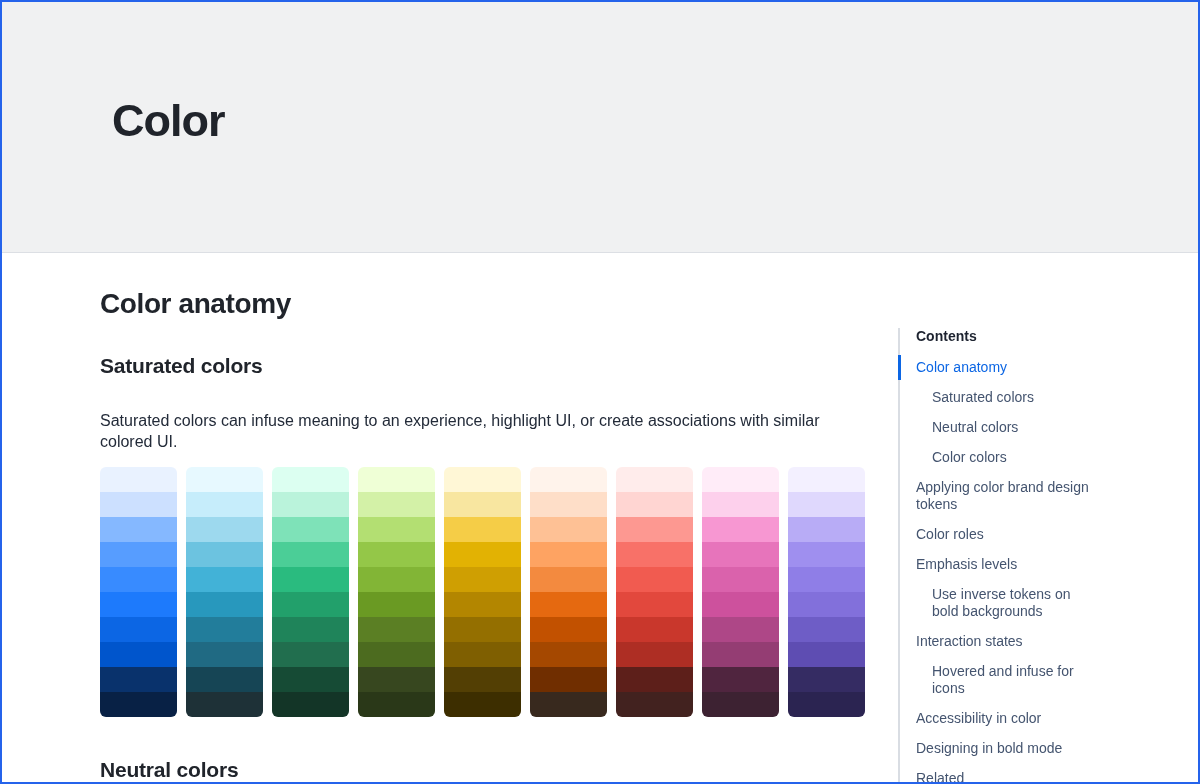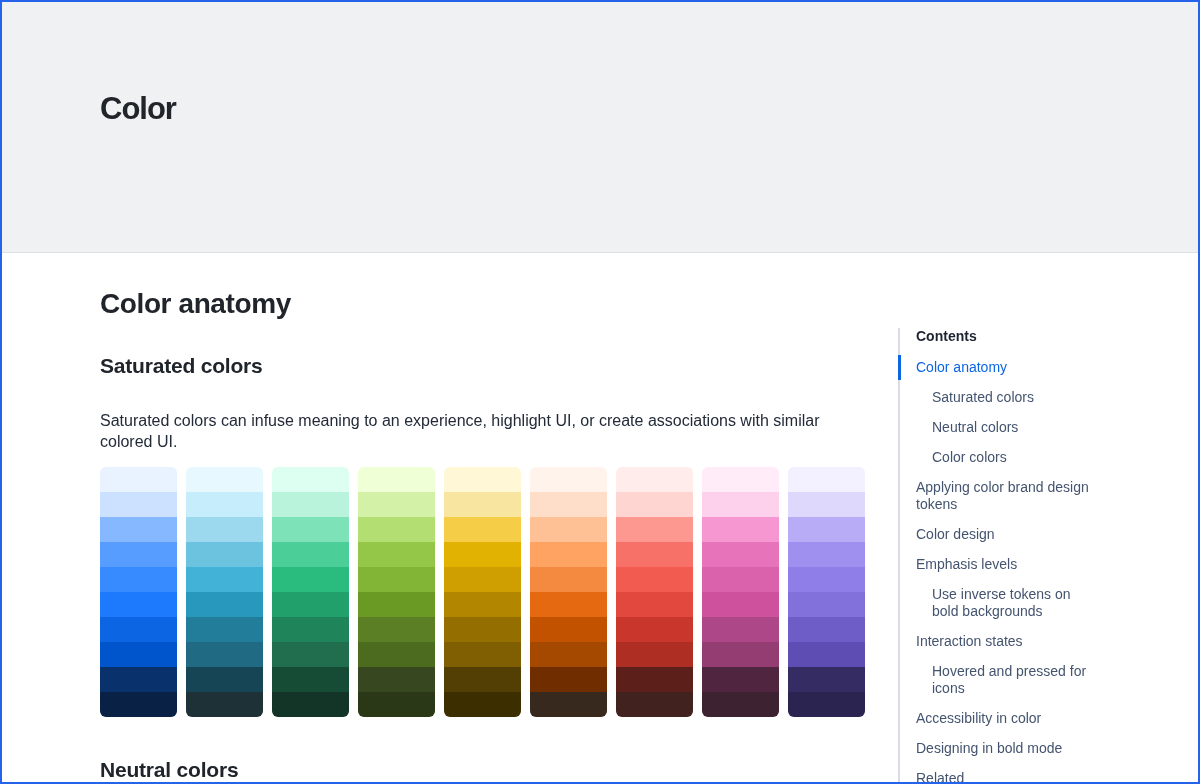--- a/index.html
+++ b/index.html
@@ -23,22 +23,22 @@
   }
 
   
   .hero {
     height: 251px;
     background: #F0F1F2;
     border-bottom: 1px solid #DCDFE4;
     padding: 82px 0 0 98px;
   }
   .hero h1 {
-    margin: 0;
-    font-size: 31px; line-height: 50px; font-weight: 700;
+    margin: 12px;
+    font-size: 45px; line-height: 50px; font-weight: 700;
     letter-spacing: -1px;
     color: #20242B;
   }
   .hero p {
     margin: 12px 0 0;
     font-size: 19px; line-height: 24px;
     color: #2A3342;
   }
 
   
@@ -242,25 +242,25 @@
     </main>
 
     <aside class="toc">
       <div class="toc-heading">Contents</div>
       <nav id="toc-list">
           <a href="#" class="toc-link level-1 active">Color anatomy</a>
           <a href="#" class="toc-link level-2">Saturated colors</a>
           <a href="#" class="toc-link level-2">Neutral colors</a>
           <a href="#" class="toc-link level-2">Color colors</a>
           <a href="#" class="toc-link level-1">Applying color brand design tokens</a>
-          <a href="#" class="toc-link level-1">Color design</a>
+          <a href="#" class="toc-link level-1">Color roles</a>
           <a href="#" class="toc-link level-1">Emphasis levels</a>
           <a href="#" class="toc-link level-2">Use inverse tokens on bold backgrounds</a>
           <a href="#" class="toc-link level-1">Interaction states</a>
-          <a href="#" class="toc-link level-2">Hovered and pressed for icons</a>
+          <a href="#" class="toc-link level-2">Hovered and infuse for icons</a>
           <a href="#" class="toc-link level-1">Accessibility in color</a>
           <a href="#" class="toc-link level-1">Designing in bold mode</a>
           <a href="#" class="toc-link level-1">Related</a>
         </nav>
     </aside>
 
   </div>
 </div>
 
 </body></html>

